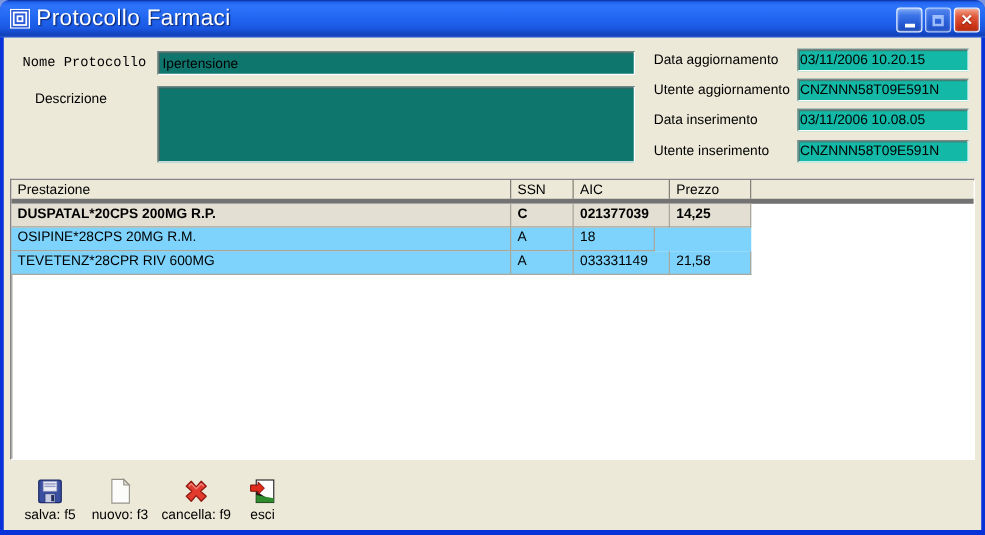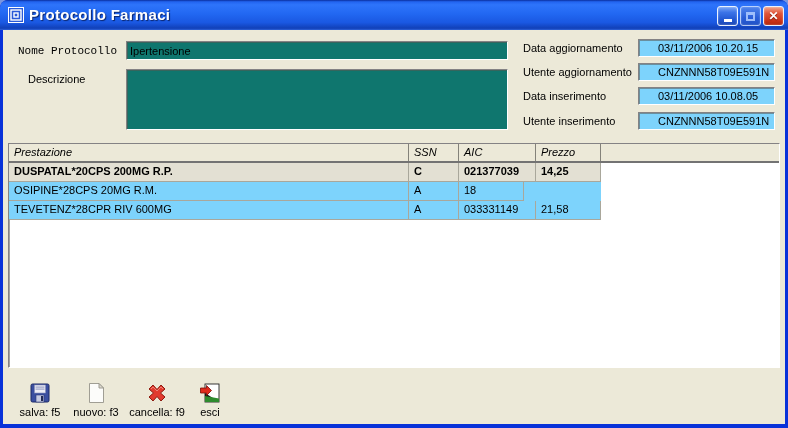--- a/index.html
+++ b/index.html
@@ -14,21 +14,21 @@
 
   
   .titlebar {
     position:absolute; left:0; top:0; width:788px; height:30px;
     background:linear-gradient(180deg,#0A2E9E 0%,#2264F0 6%,#2E74FB 16%,#2268F2 45%,#1A58E2 75%,#1140B8 94%,#2F62D8 100%);
     border-radius:7px 7px 0 0;
     display:flex; align-items:center;
   }
   .title-icon { width:16px; height:16px; margin:0 5px 0 8px; flex:0 0 auto; }
   .title-text {
-    color:#fff; font-weight:bold; font-size:15px; letter-spacing:0.3px;
+    color:#fff; font-weight:normal; font-size:18px; letter-spacing:0.3px;
     text-shadow:1px 1px 1px #0A246A; margin-top:-1px;
   }
   .win-buttons { position:absolute; right:4px; top:6px; display:flex; gap:2px; }
   .winbtn {
     width:21px; height:20px; border-radius:3px; border:1px solid #EAF2FF;
     display:flex; align-items:center; justify-content:center;
     color:#fff; font-size:11px; font-weight:bold;
     background:linear-gradient(180deg,#7BA6F5 0%,#3C74E8 30%,#2258D2 70%,#1A46B4 100%);
     box-shadow:inset 0 0 2px rgba(255,255,255,.5);
   }
@@ -48,30 +48,30 @@
   .sunken {
     border-top:1px solid #848284; border-left:1px solid #848284;
     border-bottom:1px solid #FFFFFF; border-right:1px solid #FFFFFF;
     box-shadow:inset 1px 1px 0 rgba(90,88,80,.55);
   }
   .txt {
     position:absolute; background:#0f766e; font-family:"Liberation Sans",sans-serif;
     font-size:11px; padding:2px 3px; outline:none; resize:none;
   }
   .ro {
-    position:absolute; background:#7dd3fc; padding:1px 19px;
+    position:absolute; background:#14b8a6; padding:1px 1px;
     display:flex; align-items:center; overflow:hidden; white-space:nowrap;
   }
 
   
   .grid {
     position:absolute; left:5px; top:113px; width:772px; height:225px;
     background:#fff; overflow:hidden;
   }
-  .grid-header { display:flex; height:19px; background:#ECE9D8; border-bottom:2px solid #737373;font-style:italic; }
+  .grid-header { display:flex; height:19px; background:#ECE9D8; border-bottom:4px solid #737373; }
   .gh-cell {
     padding:2px 0 0 5px; border-right:1px solid #84827A; overflow:hidden; white-space:nowrap;
   }
   .gh-fill { flex:1; border-right:none; }
   .grid-row { display:flex; height:19px; background:#7dd3fc; width:592px; }
   .grid-row.selected { background:#E3E0D3;font-weight:bold; }
   .gr-cell {
     padding:2px 0 0 5px; border-right:1px solid #A9A79B; border-bottom:1px solid #A9A79B;
     overflow:hidden; white-space:nowrap;
   }

